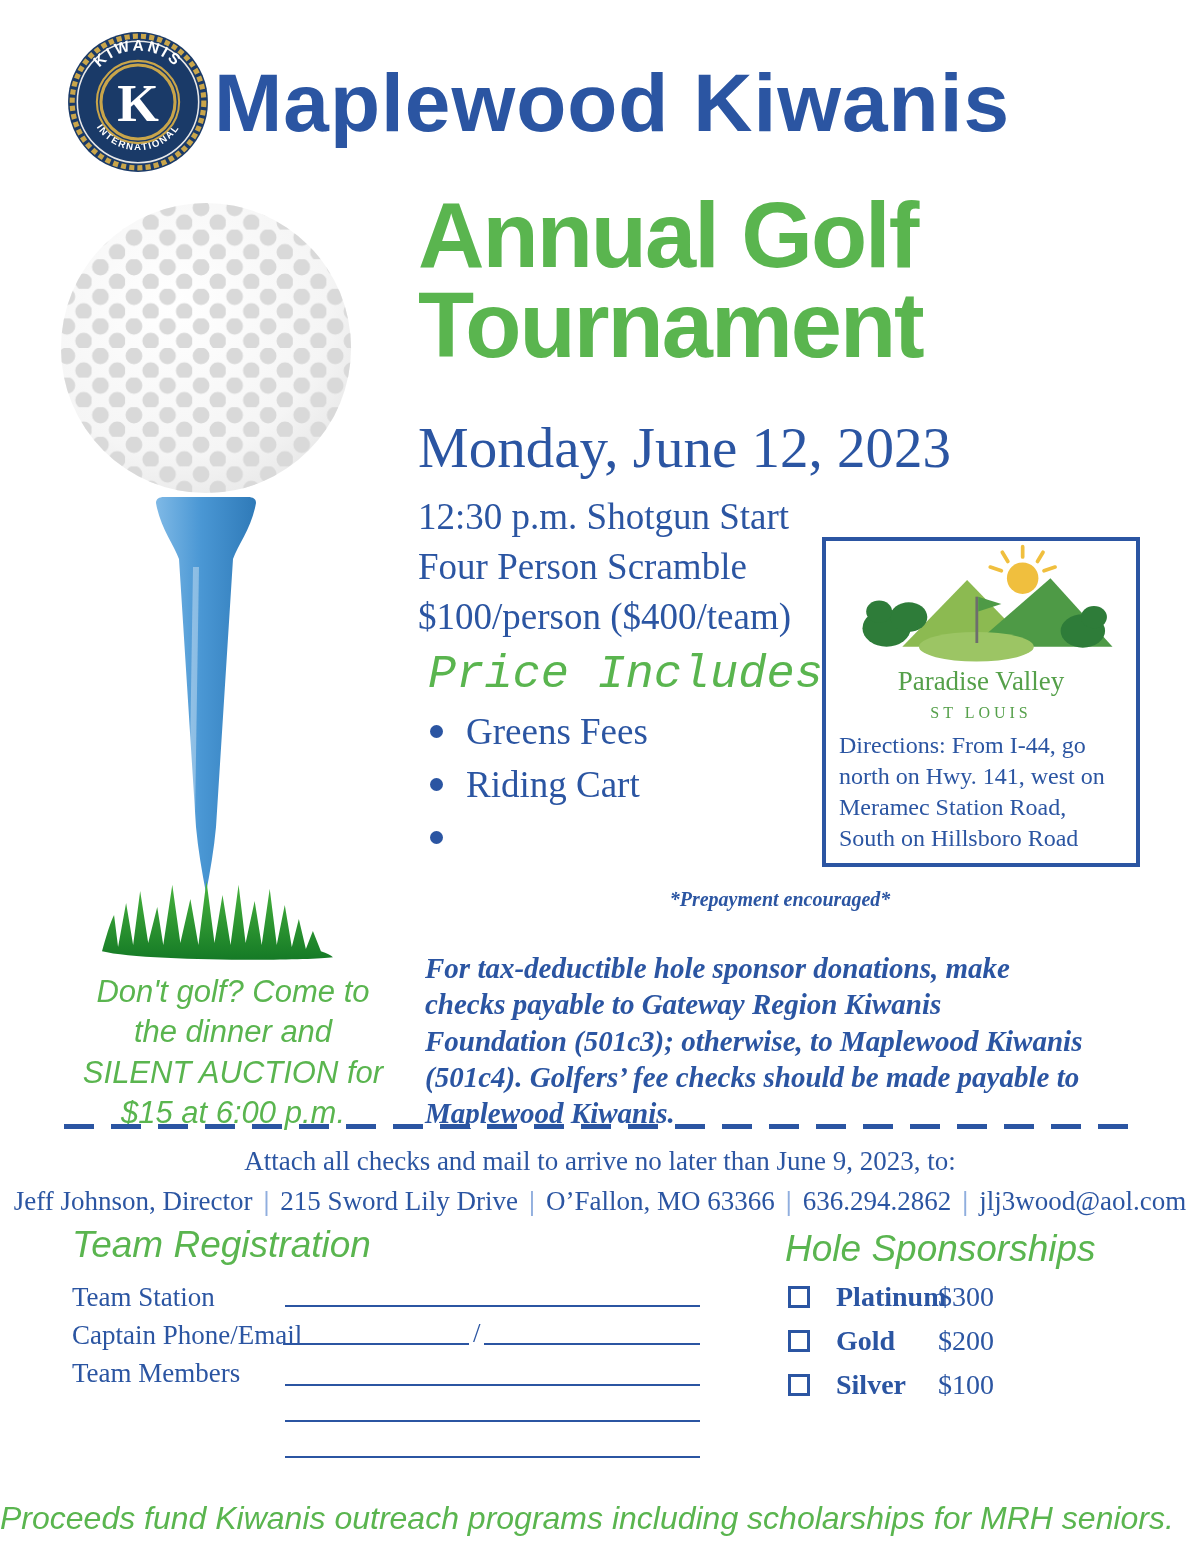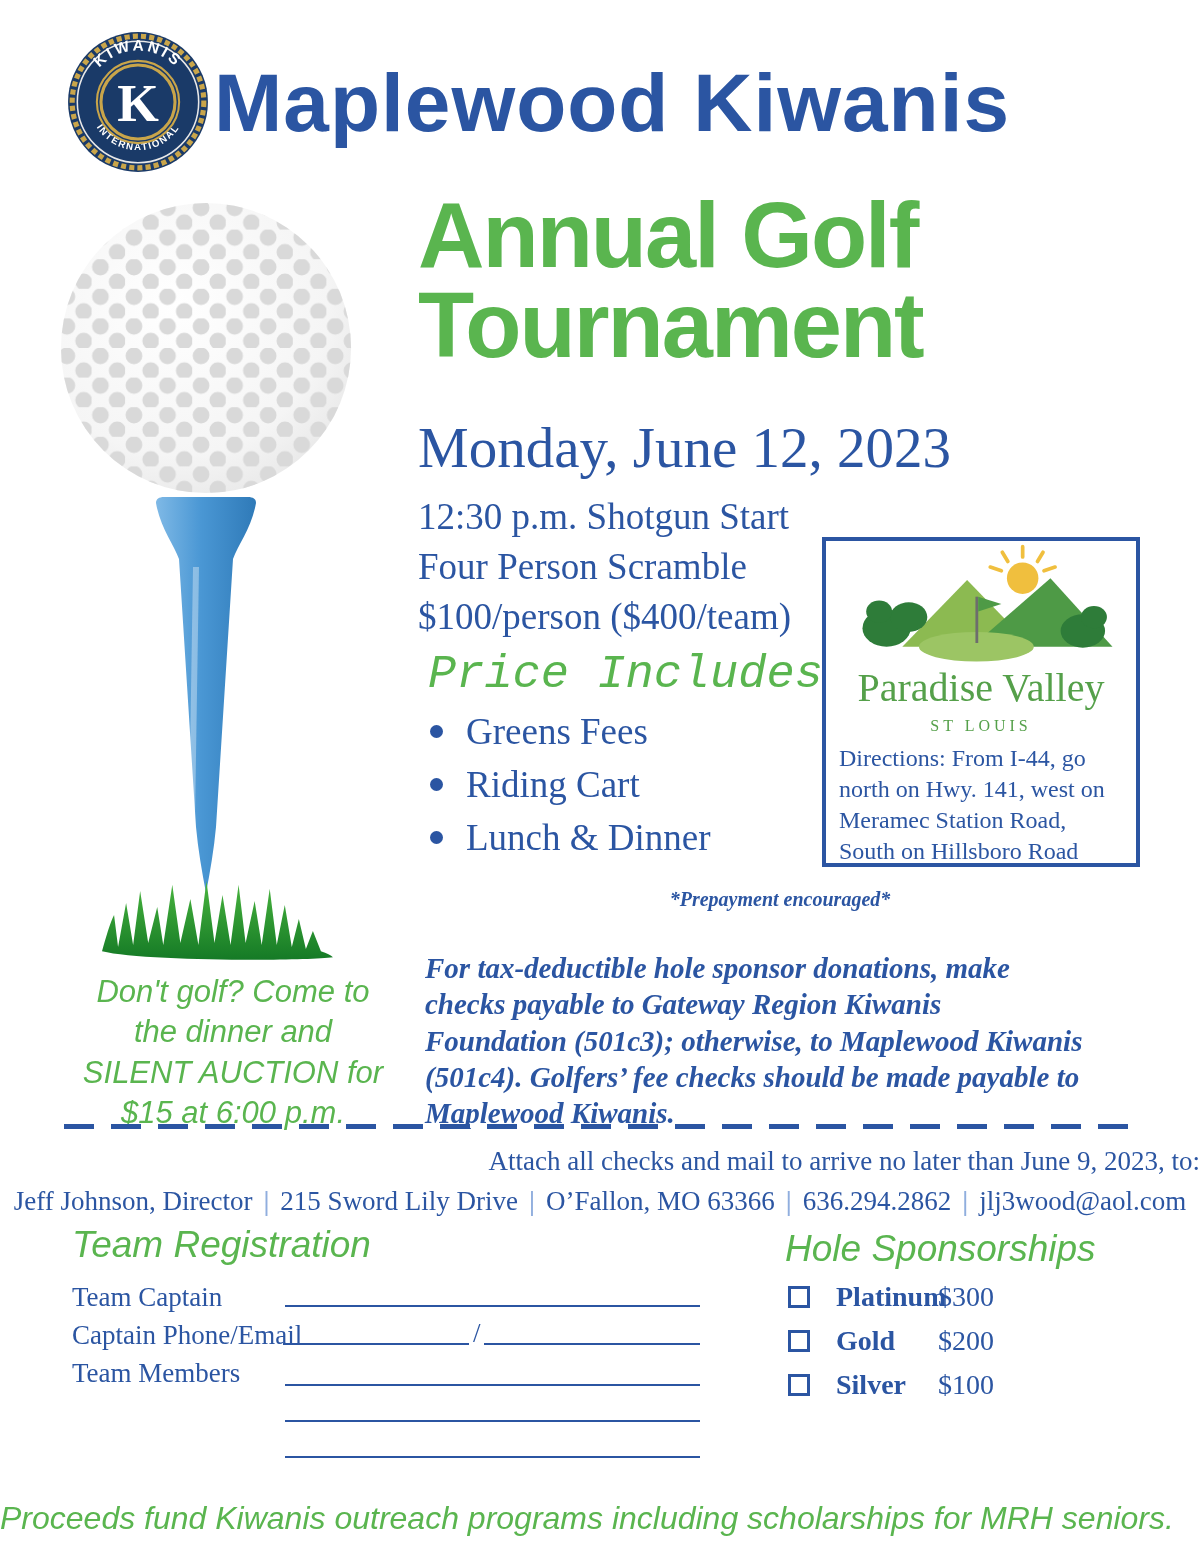--- a/index.html
+++ b/index.html
@@ -40,21 +40,21 @@
   .bullets li{position:relative;font-size:37px;color:var(--blue);margin-bottom:10px;padding-left:36px;}
   .bullets li .dot{
     position:absolute;left:0;top:15px;width:13px;height:13px;border-radius:50%;background:var(--blue);
   }
   
   .venue-box{
     position:absolute;left:822px;top:537px;width:318px;height:330px;
     border:4px solid var(--blue);box-sizing:border-box;text-align:center;background:#fff;
   }
   .venue-logo{margin-top:2px;}
-  .venue-name{font-size:40px;color:#55a04a;line-height:1;margin-top:-4px;}
+  .venue-name{font-size:27px;color:#55a04a;line-height:1;margin-top:-4px;}
   .venue-city{font-size:16px;letter-spacing:4px;color:#55a04a;margin-top:9px;}
   .venue-directions{
     text-align:left;padding:8px 13px 0 13px;font-size:24px;line-height:31px;
     color:var(--blue);white-space:pre-line;
   }
   
   .prepayment{
     position:absolute;left:430px;top:888px;width:700px;text-align:center;
     font-style:italic;font-weight:bold;font-size:20px;color:var(--blue);
   }
@@ -64,21 +64,21 @@
   }
   .dinner-note{
     position:absolute;left:66px;top:972px;width:334px;text-align:center;
     font-family:"Liberation Sans",sans-serif;font-style:italic;
     font-size:31px;line-height:1.3;color:var(--green);white-space:pre-line;
   }
   .dash-sep{
     position:absolute;left:64px;top:1124px;width:1072px;height:5px;
     background:repeating-linear-gradient(90deg,var(--blue) 0 30px,transparent 30px 47px);
   }
-  .mail-note{position:absolute;left:0;top:1146px;width:100%;text-align:right;font-size:27px;color:var(--blue);}
+  .mail-note{position:absolute;left:0;top:1146px;width:100%;text-align:center;font-size:27px;color:var(--blue);}
   .contact-row{position:absolute;left:0;top:1186px;width:100%;text-align:center;font-size:27px;color:var(--blue);white-space:nowrap;}
   .contact-sep{color:var(--lightblue);padding:0 11px;font-weight:bold;}
   
   .section-title{
     position:absolute;font-family:"Liberation Sans",sans-serif;font-style:italic;
     font-size:37px;color:var(--green);white-space:nowrap;
   }
   .reg-title{left:72px;top:1224px;}
   .sponsor-title{left:785px;top:1228px;}
   .form-label{position:absolute;font-size:27px;color:var(--blue);white-space:nowrap;}
@@ -175,21 +175,21 @@
   <div class="hero-date">Monday, June 12, 2023</div>
   <div class="hero-details">
     <div>12:30 p.m. Shotgun Start</div>
     <div>Four Person Scramble</div>
     <div>$100/person ($400/team)</div>
   </div>
   <div class="price-label">Price Includes:</div>
   <ul class="bullets">
     <li><span class="dot"></span><span>Greens Fees</span></li>
     <li><span class="dot"></span><span>Riding Cart</span></li>
-    <li><span class="dot"></span><span>Lunch &amp; Dinner</span></li>
+    <li><span class="dot"></span></li>
   </ul>
 
   <div class="venue-box">
     <svg class="venue-logo" width="280" height="125" viewBox="0 0 280 135">
       <g stroke="#f0bf3e" stroke-width="4" stroke-linecap="round">
         <line x1="185" y1="4" x2="185" y2="15"></line>
         <line x1="163" y1="10" x2="169" y2="20"></line>
         <line x1="207" y1="10" x2="201" y2="20"></line>
         <line x1="150" y1="26" x2="162" y2="30"></line>
         <line x1="220" y1="26" x2="208" y2="30"></line>
@@ -226,21 +226,21 @@
   <div class="dash-sep"></div>
 
   <div class="mail-note">Attach all checks and mail to arrive no later than June 9, 2023, to:</div>
 
   <div class="contact-row">
     <span>Jeff Johnson, Director</span><span class="contact-sep">|</span><span>215 Sword Lily Drive</span><span class="contact-sep">|</span><span>O’Fallon, MO 63366</span><span class="contact-sep">|</span><span>636.294.2862</span><span class="contact-sep">|</span><span>jlj3wood@aol.com</span>
   </div>
 
   <div class="section-title reg-title">Team Registration</div>
 
-  <div class="form-label" style="left:72px;top:1282px;">Team Captain</div>
+  <div class="form-label" style="left:72px;top:1282px;">Team Station</div>
   <div class="form-line" style="left:285px;top:1305px;width:415px;"></div>
 
   <div class="form-label" style="left:72px;top:1320px;">Captain Phone/Email</div>
   <div class="form-line" style="left:283px;top:1343px;width:186px;"></div>
   <div class="slash" style="left:473px;top:1318px;">/</div>
   <div class="form-line" style="left:484px;top:1343px;width:216px;"></div>
 
   <div class="form-label" style="left:72px;top:1358px;">Team Members</div>
   <div class="form-line" style="left:285px;top:1384px;width:415px;"></div>
   <div class="form-line" style="left:285px;top:1420px;width:415px;"></div>

